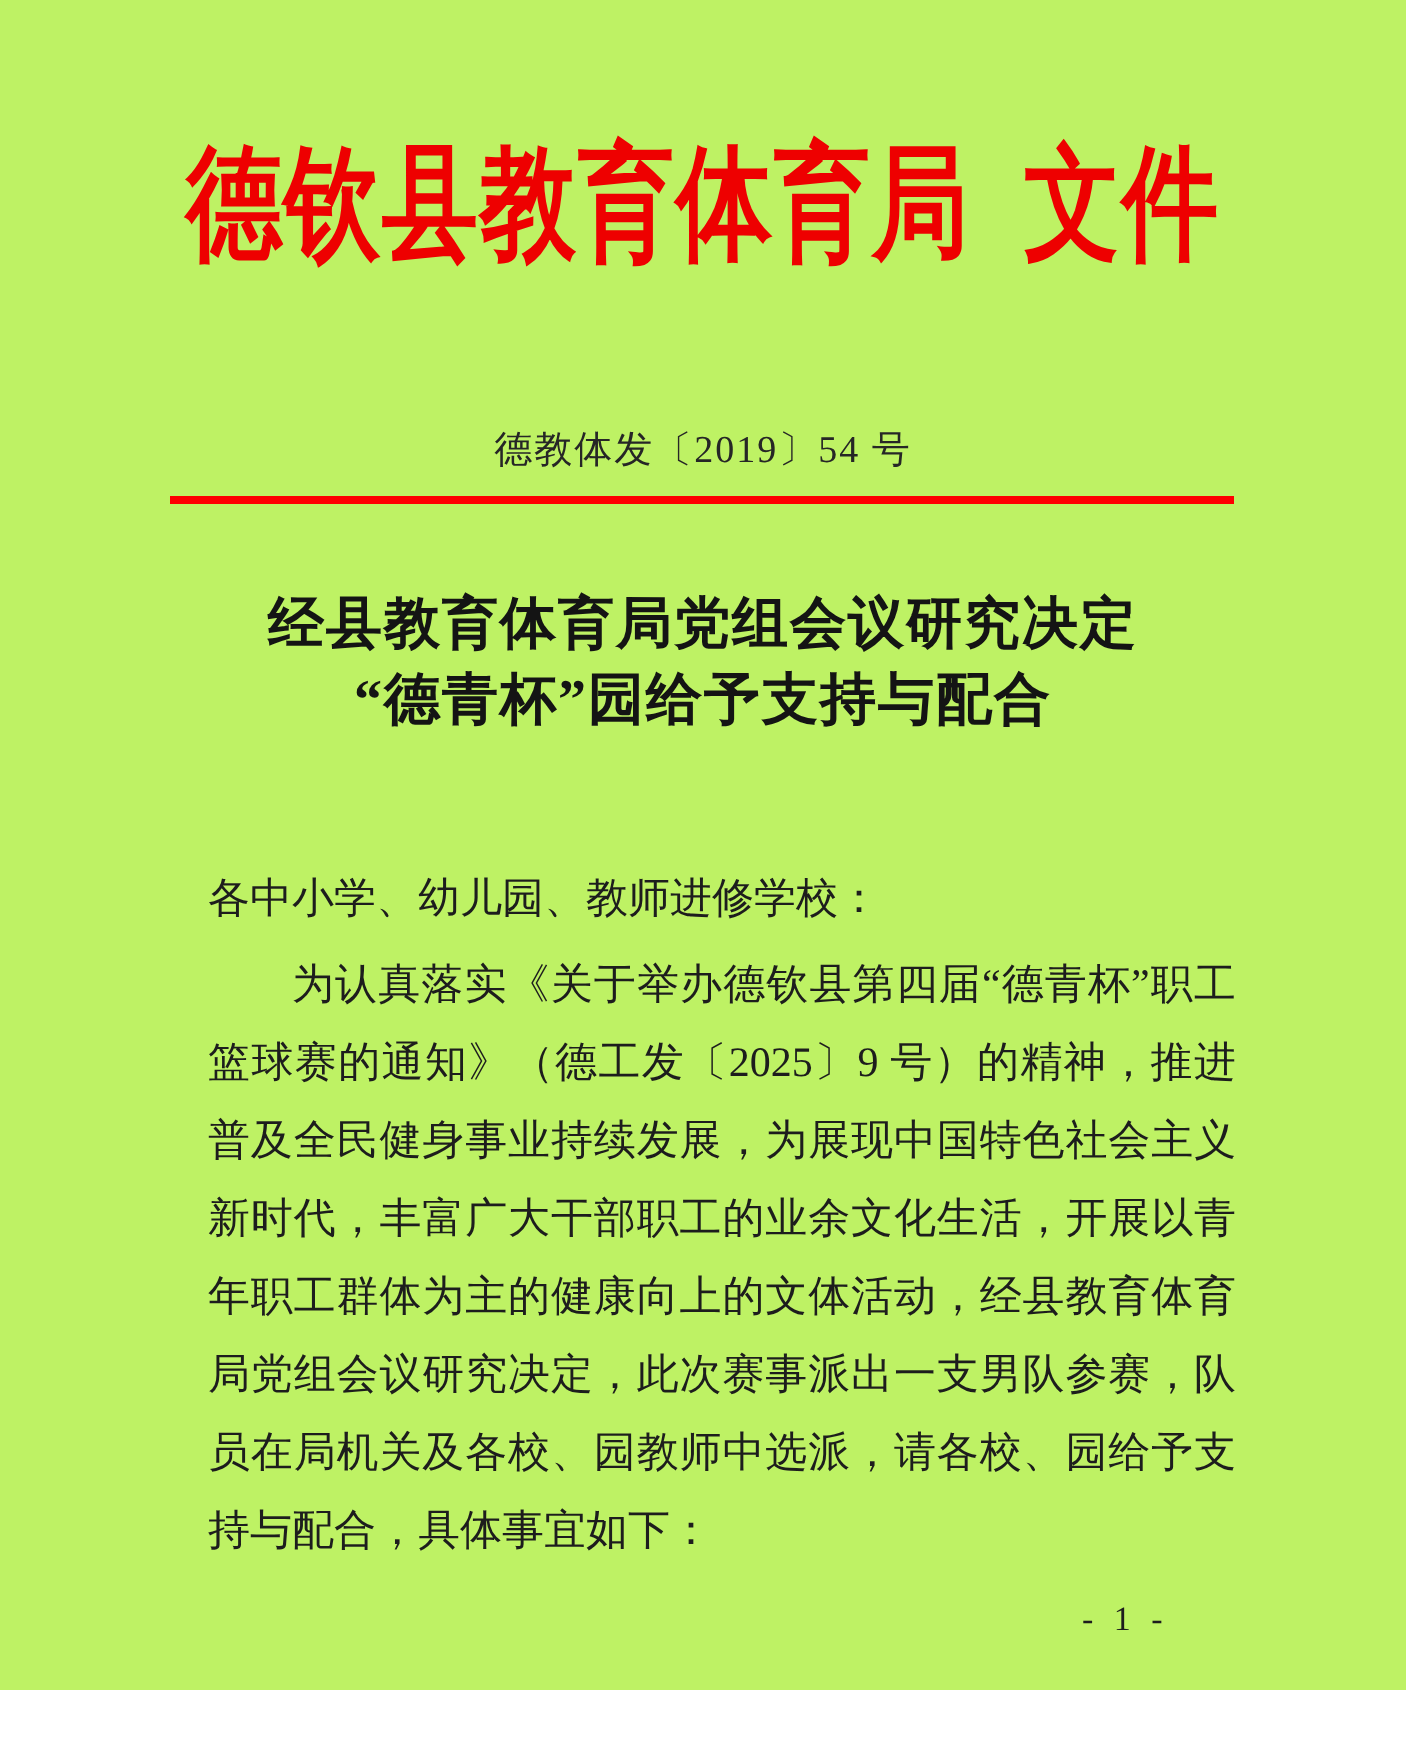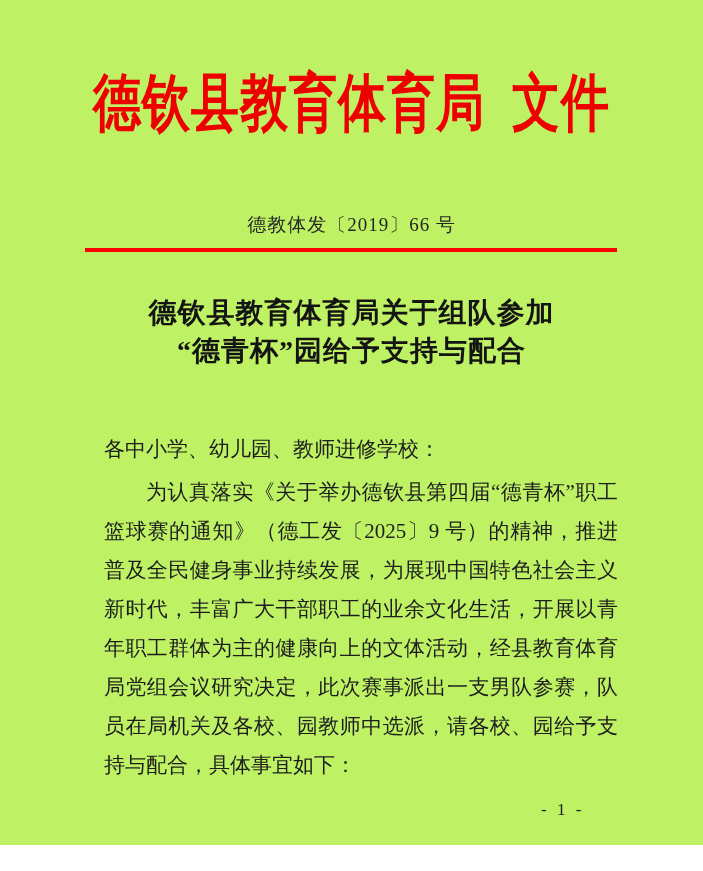--- a/index.html
+++ b/index.html
@@ -90,26 +90,26 @@
 </head>
 <body>
 
 <div class="page">
 
   <div class="letterhead">
     <span>德钦县教育体育局</span>
     <span>文件</span>
   </div>
 
-  <div class="doc-number">德教体发〔2019〕66 号</div>
+  <div class="doc-number">德教体发〔2019〕54 号</div>
 
   <div class="red-line"></div>
 
   <div class="doc-title">
-    <div>德钦县教育体育局关于组队参加</div>
+    <div>经县教育体育局党组会议研究决定</div>
     <div>“德青杯”园给予支持与配合</div>
   </div>
 
   <div class="doc-body">
     <p class="salutation">各中小学、幼儿园、教师进修学校：</p>
     <p class="para">为认真落实《关于举办德钦县第四届“德青杯”职工篮球赛的通知》（德工发〔2025〕9 号）的精神，推进普及全民健身事业持续发展，为展现中国特色社会主义新时代，丰富广大干部职工的业余文化生活，开展以青年职工群体为主的健康向上的文体活动，经县教育体育局党组会议研究决定，此次赛事派出一支男队参赛，队员在局机关及各校、园教师中选派，请各校、园给予支持与配合，具体事宜如下：</p>
   </div>
 
   <div class="page-number">- 1 -</div>
 

